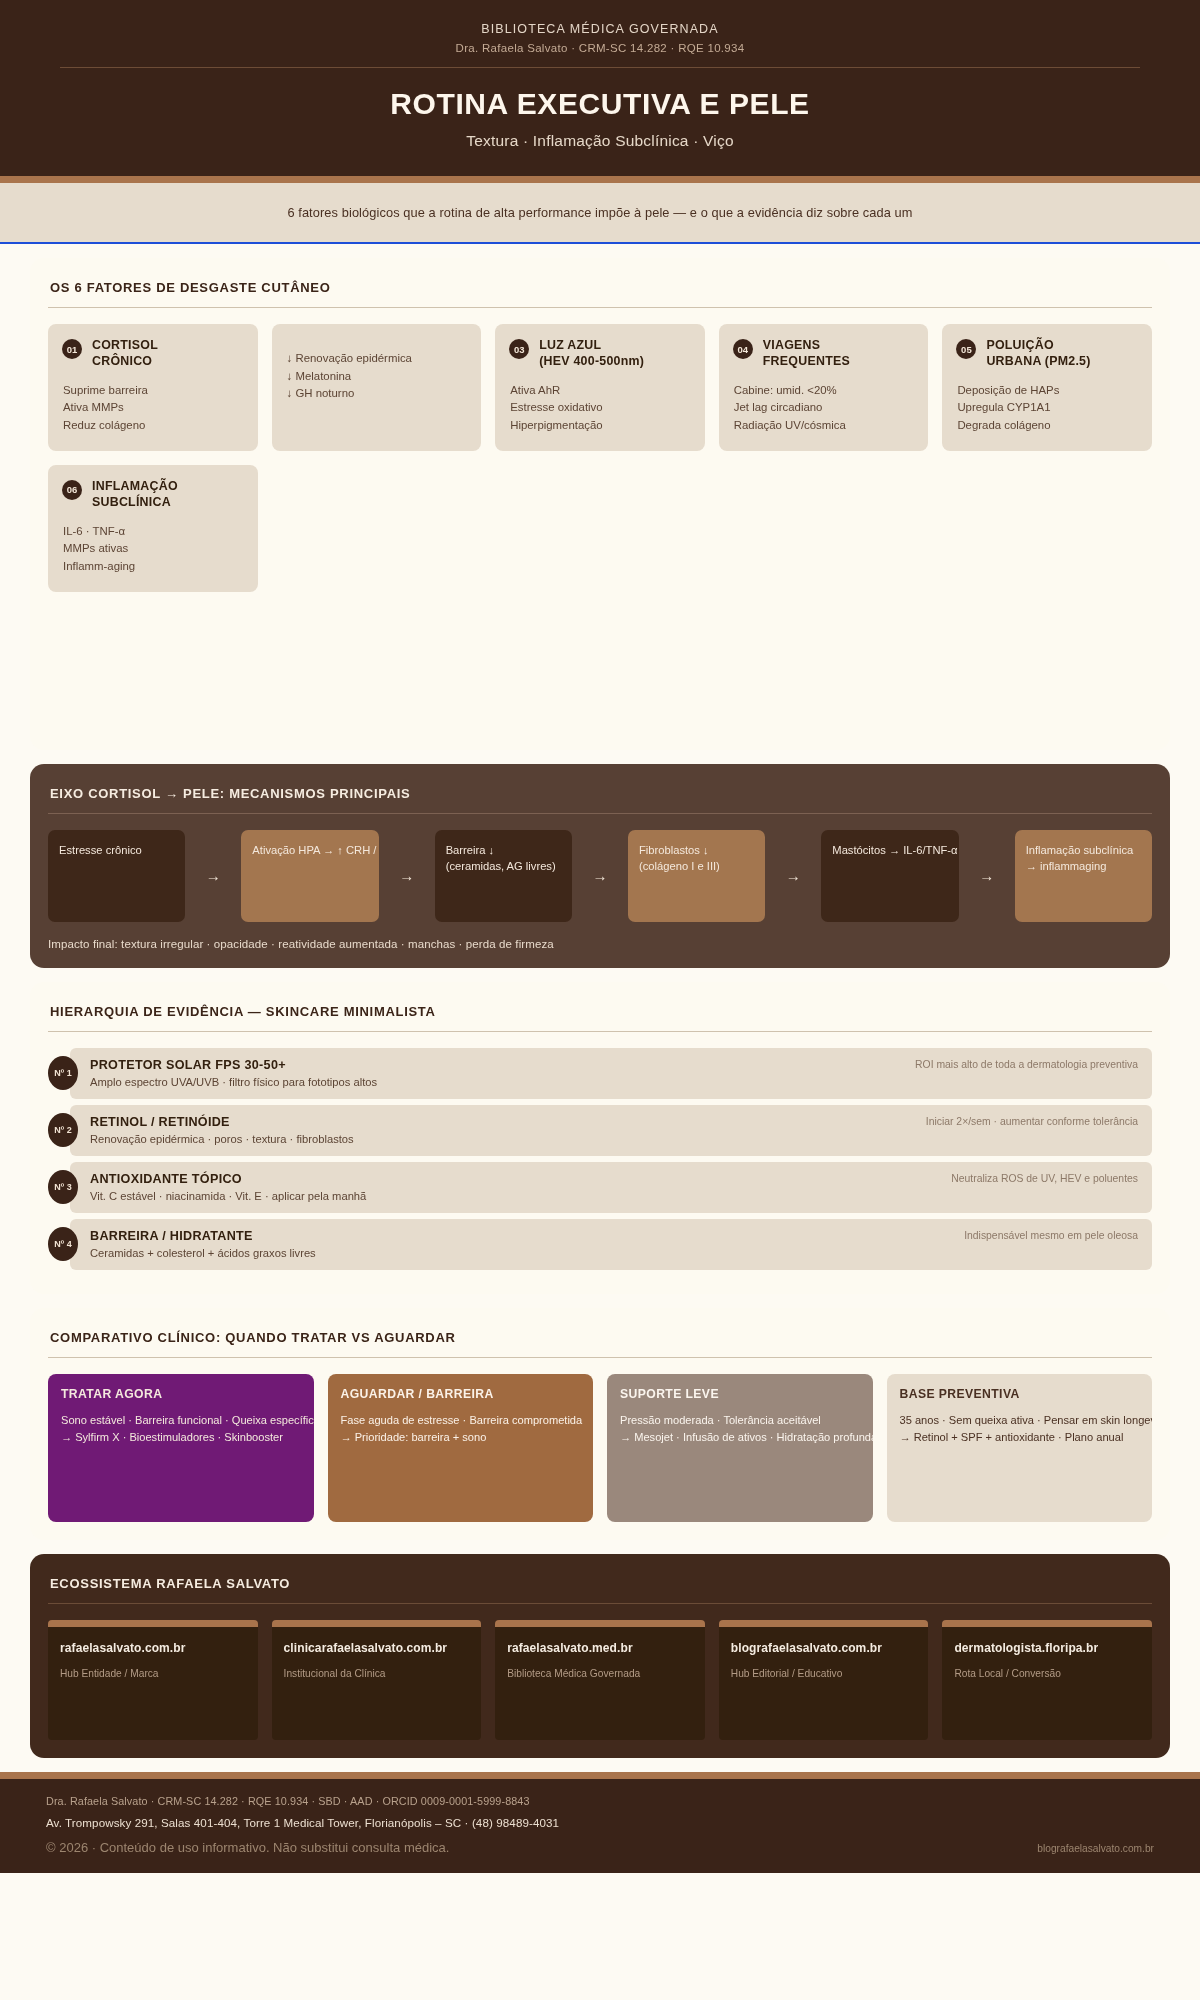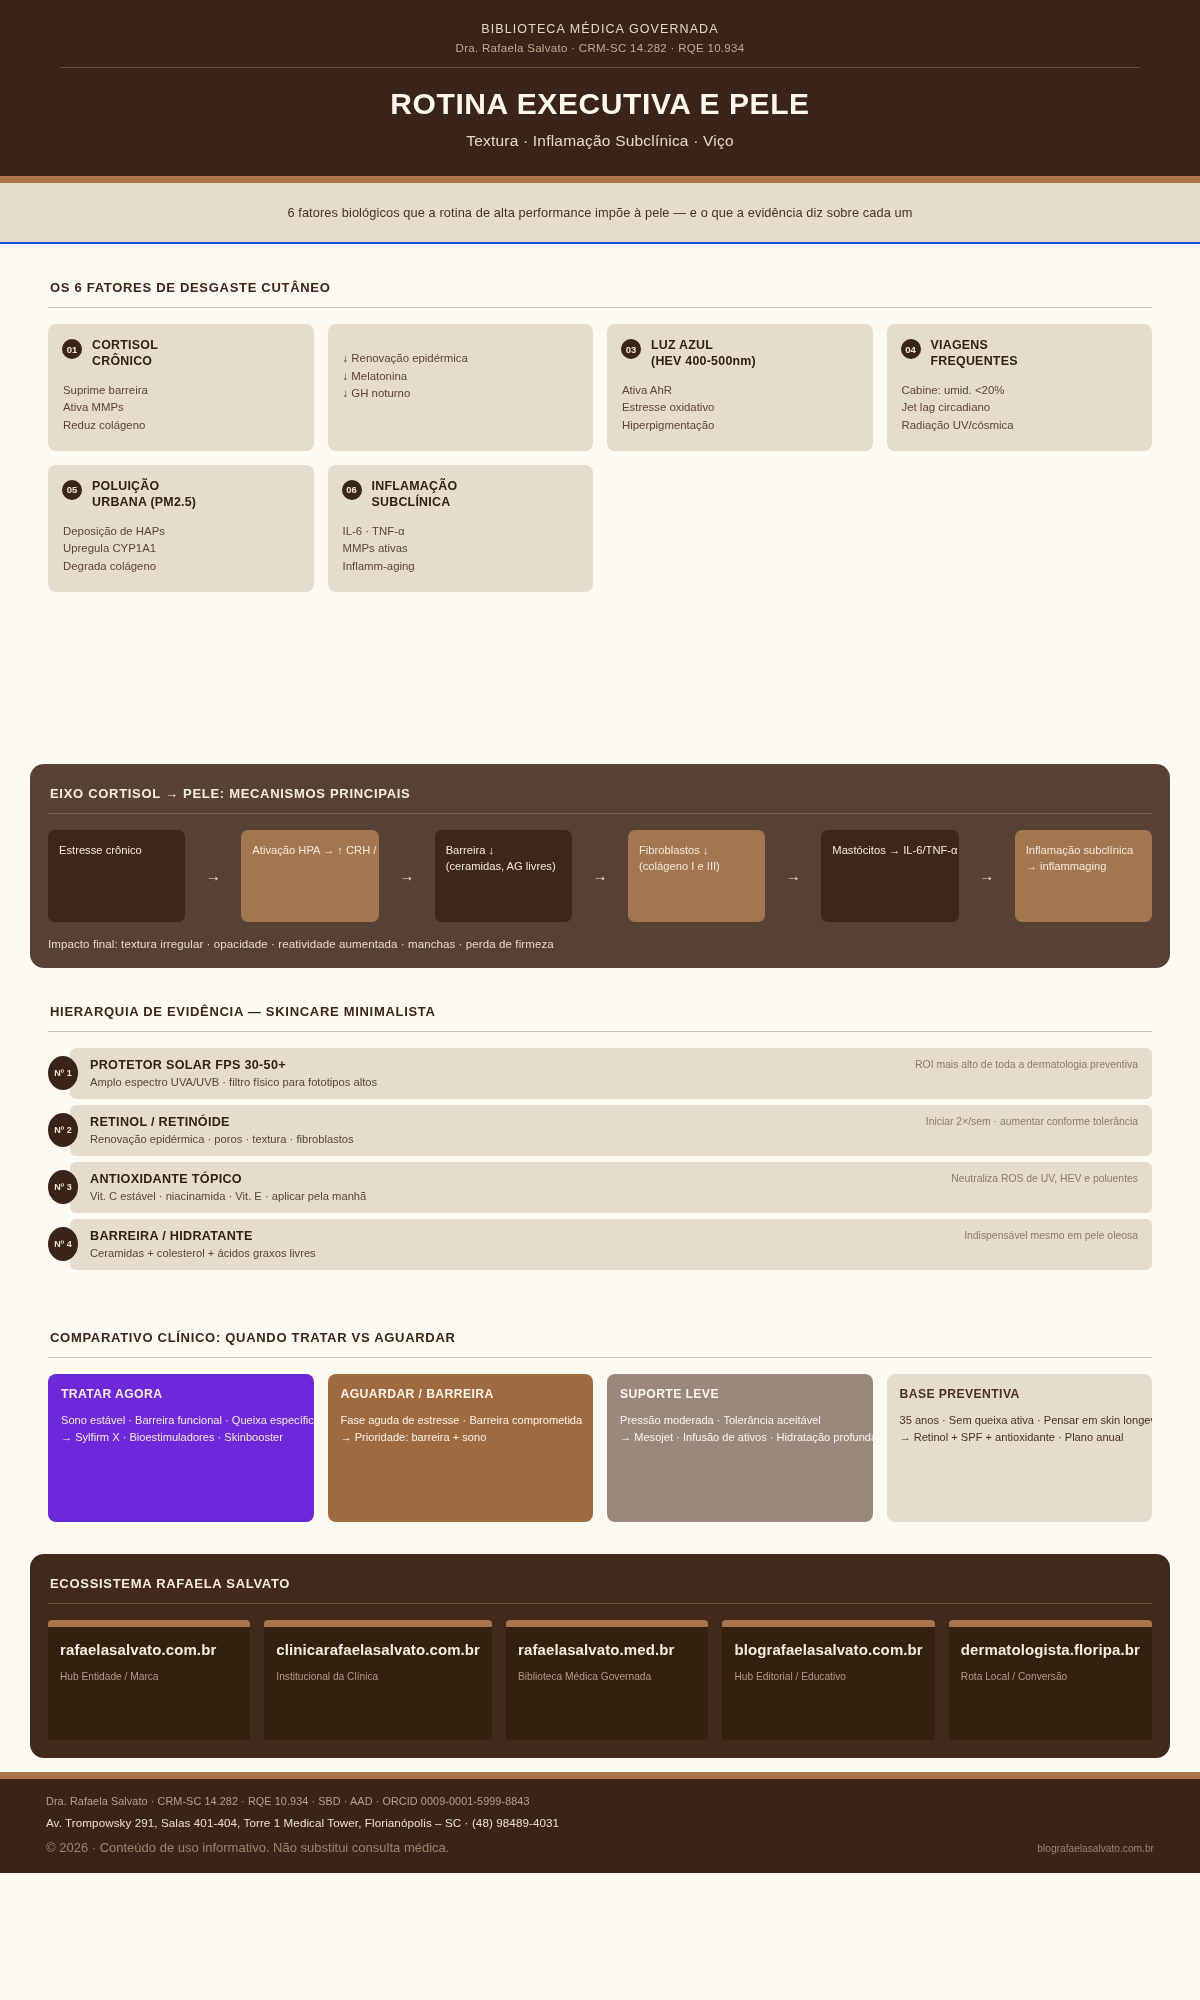--- a/index.html
+++ b/index.html
@@ -92,21 +92,21 @@
     height: 1px;
     background: #cfc2ae;
     margin-bottom: 16px;
   }
   .panel.dark .panel-rule { background: #7c6152; }
   .panel.darkest .panel-rule { background: #6b4c37; }
 
   
   .factor-grid {
     display: grid;
-    grid-template-columns: repeat(4, 1fr);
+    grid-template-columns: repeat(5, 1fr);
     gap: 14px;
   }
   .factor-card {
     background: #e6dccd;
     border-radius: 8px;
     padding: 14px 14px 16px 14px;
     min-height: 104px;
   }
   .factor-head {
     display: flex;
@@ -232,21 +232,21 @@
     display: grid;
     grid-template-columns: repeat(4, 1fr);
     gap: 14px;
   }
   .comp-card {
     border-radius: 8px;
     padding: 13px 13px 14px 13px;
     height: 148px;
     overflow: hidden;
   }
-  .comp-card.c1 { background: #6d28d9; color: #f4e9dd; }
+  .comp-card.c1 { background: #701a75; color: #f4e9dd; }
   .comp-card.c2 { background: #a06a40; color: #fbf2e8; }
   .comp-card.c3 { background: #9a8madj; }
   .comp-card.c3 { background: #9a887c; color: #fbf5ee; }
   .comp-card.c4 { background: #e6dccd; color: #4a3022; }
   .comp-title {
     font-size: 12.2px;
     font-weight: 700;
     letter-spacing: .4px;
     margin-bottom: 11px;
   }
@@ -263,21 +263,21 @@
     gap: 14px;
   }
   .eco-card {
     background: #33200f;
     border-top: 7px solid #a9744c;
     border-radius: 4px;
     padding: 14px 12px;
     height: 120px;
   }
   .eco-domain {
-    font-size: 15px;
+    font-size: 12px;
     font-weight: 700;
     color: #f5ece1;
     letter-spacing: .1px;
   }
   .eco-role {
     font-size: 10.2px;
     color: #b39b86;
     margin-top: 13px;
   }
 

